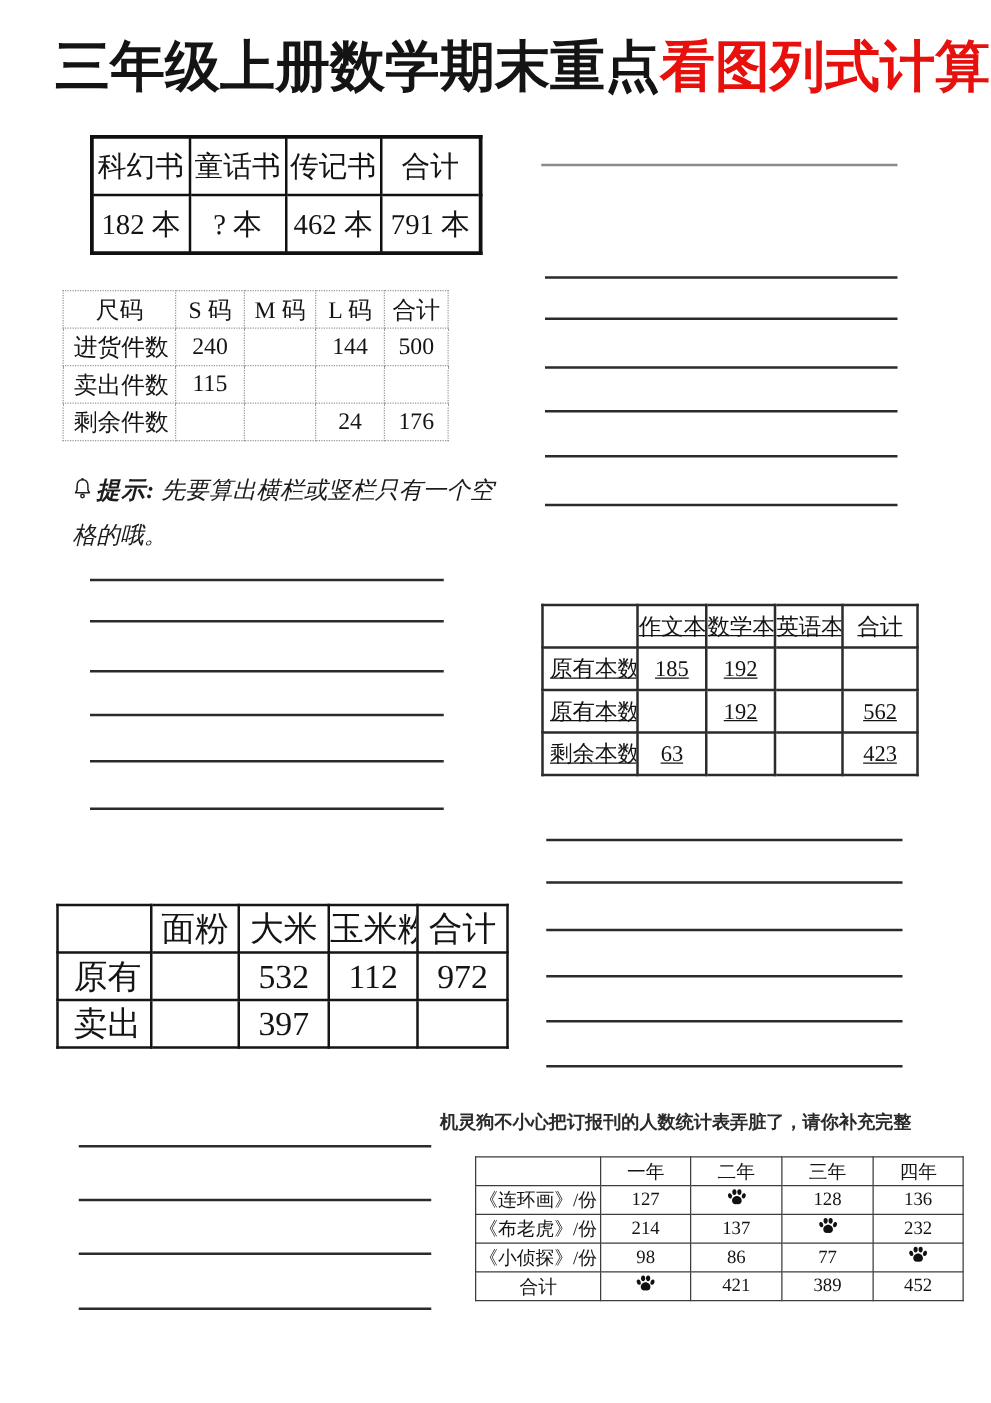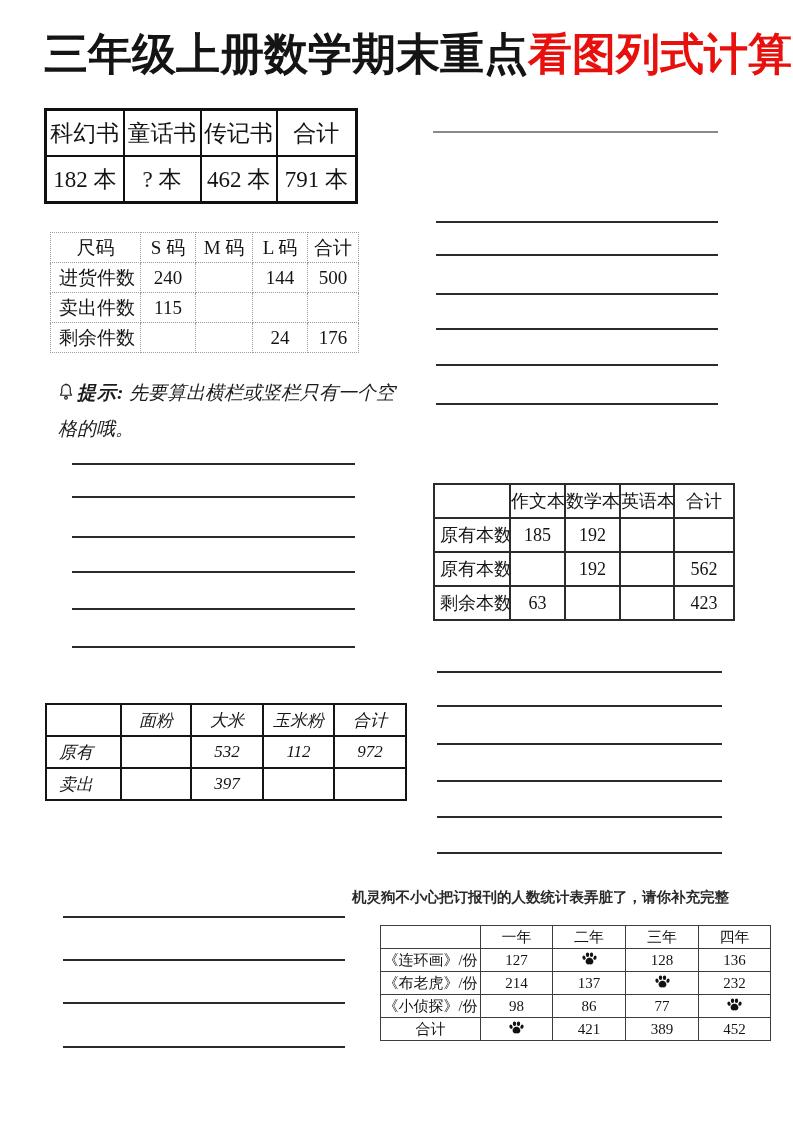--- a/index.html
+++ b/index.html
@@ -10,37 +10,37 @@
   #title{position:absolute;left:44px;top:28px;width:720px;white-space:nowrap;
          font-family:"Liberation Sans","DejaVu Sans",sans-serif;
          font-weight:900;font-size:44px;letter-spacing:0px;line-height:1.2;}
   #title .t-red{color:#e8100c;}
 
   
   table{border-collapse:collapse;table-layout:fixed;position:absolute;text-align:center;}
   td,th{padding:0;overflow:hidden;white-space:nowrap;font-weight:normal;}
 
   
-  #t-books{left:44px;top:108px;width:311px;font-size:23px;}
+  #t-books{left:72px;top:108px;width:311px;font-size:23px;}
   #t-books td{border:2px solid #101010;height:44px;}
   #t-books{border:3px solid #101010;}
 
   
   #t-sizes{left:50px;top:232px;width:308px;font-size:19px;}
   #t-sizes td{border:1.5px dotted #9a9a9a;height:29px;}
   #t-sizes td.rowlab{text-align:left;padding-left:8px;}
   #t-sizes td.toplab{text-align:center;}
 
   
   #t-notebooks{left:433px;top:483px;width:300px;font-size:18px;}
-  #t-notebooks td{border:2px solid #2b2b2b;height:32px;}
+  #t-notebooks td{border:2px solid #2b2b2b;height:32px;text-decoration:underline;}
   #t-notebooks td.rowlab{text-align:left;padding-left:5px;}
 
   
-  #t-grain{left:45px;top:703px;width:360px;font-size:17px;font-style:italic;}
+  #t-grain{left:45px;top:723px;width:360px;font-size:27px;}
   #t-grain td{border:2px solid #151515;height:30px;}
   #t-grain td.rowlab{text-align:left;padding-left:12px;}
 
   
   #t-subs{left:380px;top:925px;width:390px;font-size:15px;text-align:center;}
   #t-subs td{border:1px solid #3d3d3d;height:22px;}
 
   #subs-intro{position:absolute;left:352px;top:888px;width:430px;
       font-family:"Liberation Sans","DejaVu Sans",sans-serif;
       font-size:14.5px;font-weight:600;color:#2a2a2a;white-space:nowrap;}

